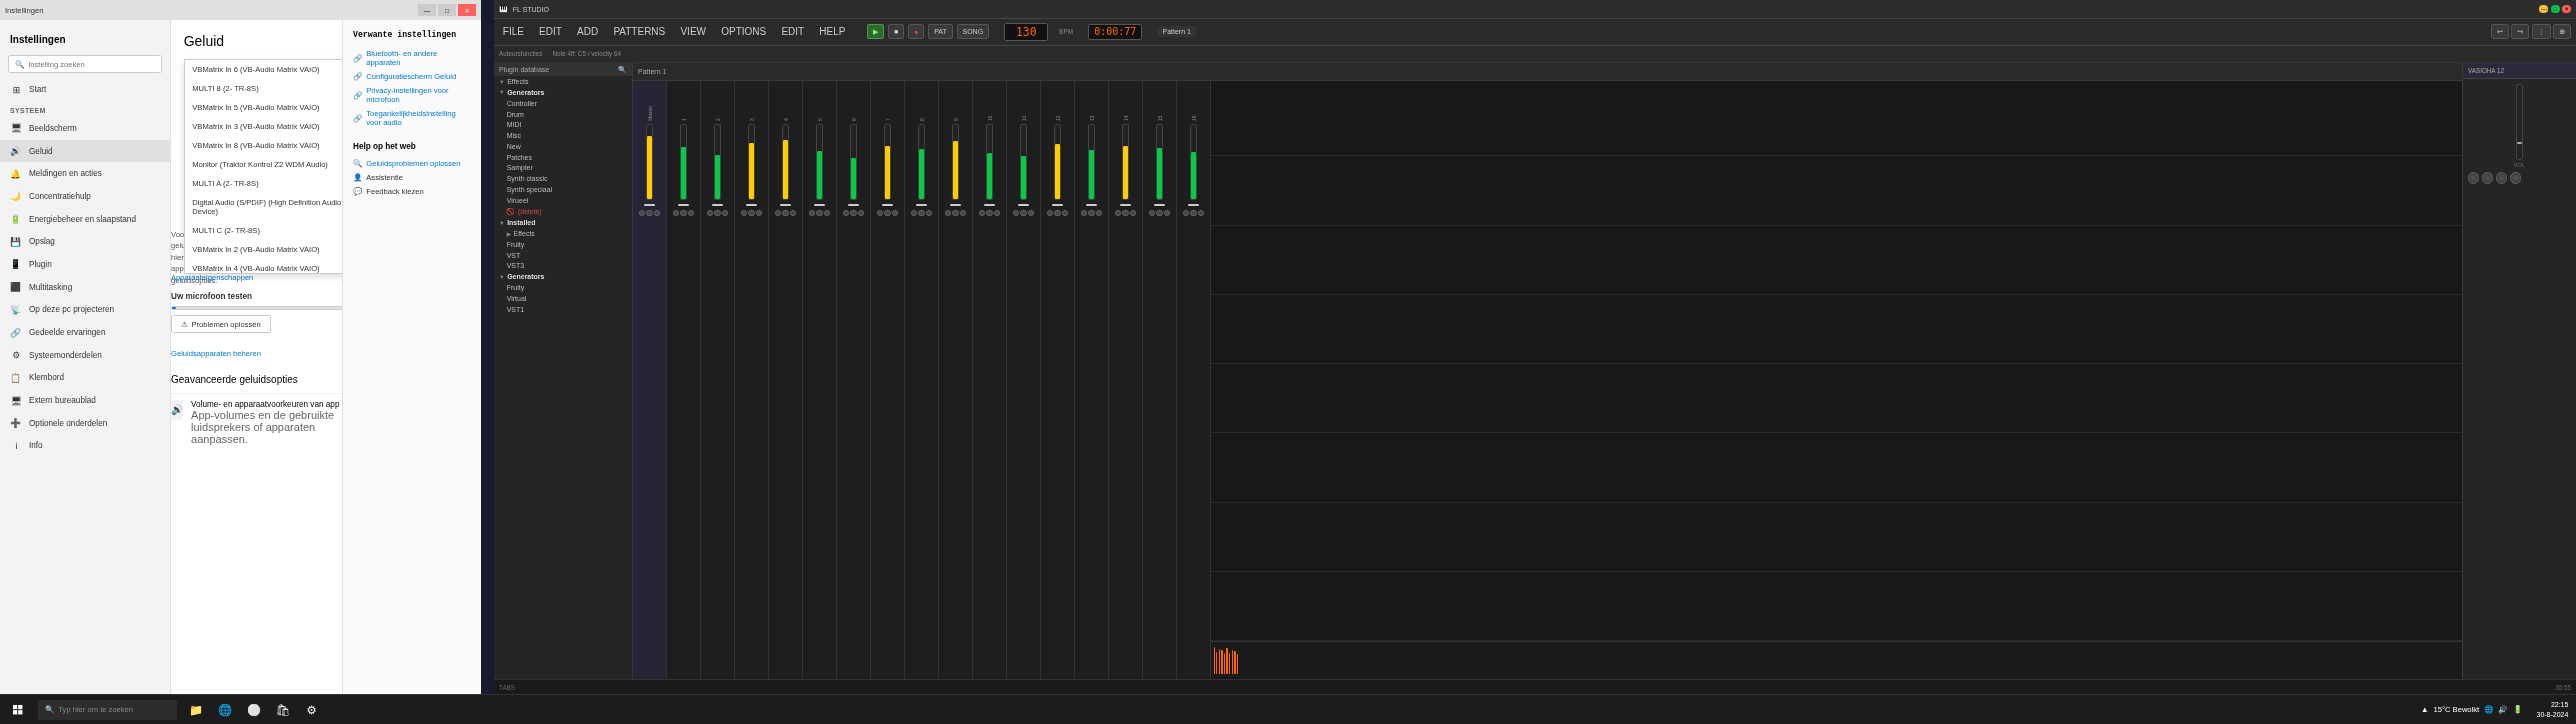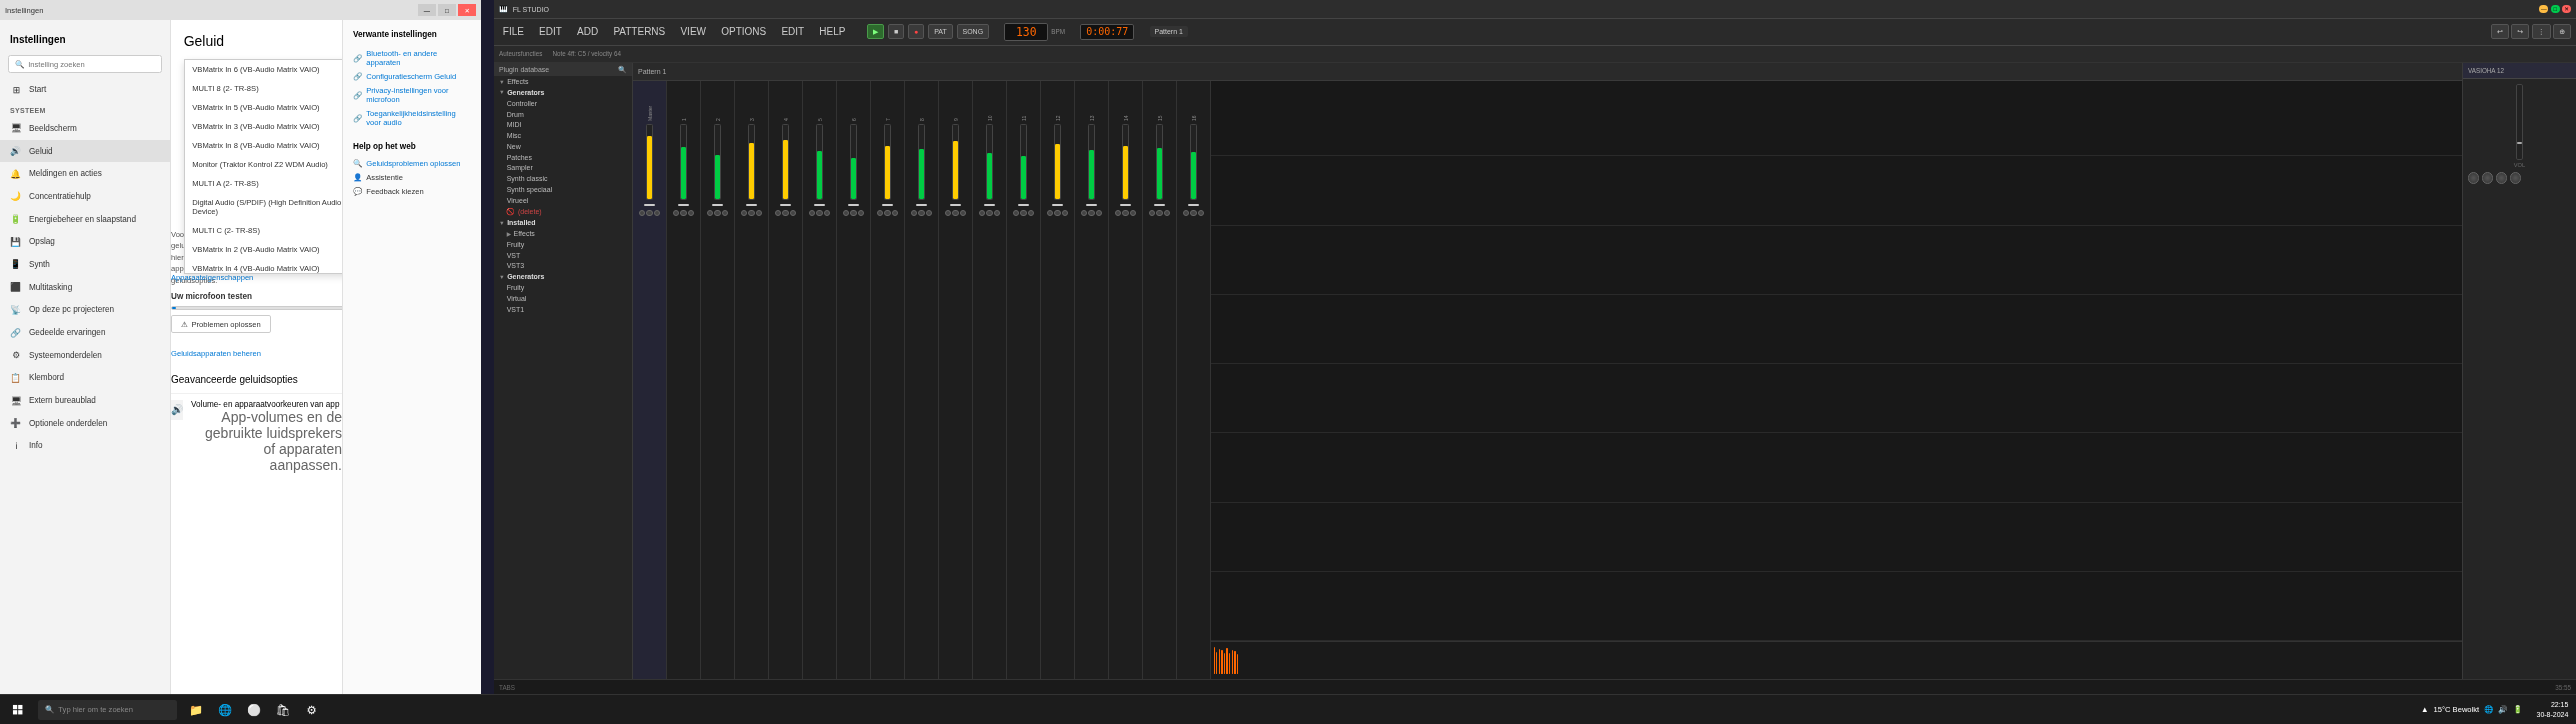--- a/index.html
+++ b/index.html
@@ -193,21 +193,21 @@
       color: #333;
     }
 
     
     .related-settings {
       width: 139px;
       background: #fafafa;
       border-left: 0.6px solid #e0e0e0;
       padding: 10px;
     }
-    .related-title { font-size: 8.2px; font-weight: 600; margin-bottom: 7.6px; }
+    .related-title { font-size: 8.2px; font-weight: 600; margin-bottom: 7.6px; font-family: Liberation Mono, monospace; }
     .related-item {
       display: flex;
       align-items: center;
       gap: 3.8px;
       padding: 2.5px 0;
       font-size: 7.6px;
       color: #0078d4;
       cursor: pointer;
     }
     .help-section { margin-top: 12.7px; }
@@ -457,21 +457,21 @@
     <div class="settings-nav-item">
       <span class="settings-nav-icon">🔋</span>
       <span>Energiebeheer en slaapstand</span>
     </div>
     <div class="settings-nav-item">
       <span class="settings-nav-icon">💾</span>
       <span>Opslag</span>
     </div>
     <div class="settings-nav-item">
       <span class="settings-nav-icon">📱</span>
-      <span>Synth</span>
+      <span>Plugin</span>
     </div>
     <div class="settings-nav-item">
       <span class="settings-nav-icon">⬛</span>
       <span>Multitasking</span>
     </div>
     <div class="settings-nav-item">
       <span class="settings-nav-icon">📡</span>
       <span>Op deze pc projecteren</span>
     </div>
     <div class="settings-nav-item">
@@ -544,21 +544,21 @@
     <div style="position:absolute;top:329px;left:0;">
       <span style="color:#0078d4;font-size:7.6px;cursor:pointer;">Geluidsapparaten beheren</span>
     </div>
 
     <div style="position:absolute;top:354px;left:0;right:0;">
       <div style="font-size:10px;font-weight:400;margin-bottom:7.6px;">Geavanceerde geluidsopties</div>
       <div style="display:flex;align-items:flex-start;gap:7.6px;padding:6.3px 0;border-top:0.6px solid #f0f0f0;">
         <div style="width:20px;height:20px;background:#f3f3f3;display:flex;align-items:center;justify-content:center;font-size:10px;">🔊</div>
         <div>
           <div style="font-size:8.2px;font-weight:500;">Volume- en apparaatvoorkeuren van app</div>
-          <div style="font-size:14px;color:#666;text-align:right;">App-volumes en de gebruikte luidsprekers of apparaten aanpassen.</div>
+          <div style="font-size:11px;color:#666;">App-volumes en de gebruikte luidsprekers of apparaten aanpassen.</div>
         </div>
       </div>
     </div>
   </div>
 
   <div class="related-settings" style="margin-top:20px;">
     <div class="related-title">Verwante instellingen</div>
     <div class="related-item">
       <span>🔗</span>
       <span>Bluetooth- en andere apparaten</span>
@@ -619,21 +619,21 @@
     <span class="fl-menu-item">HELP</span>
 
     <div style="display:flex;align-items:center;gap:3.8px;margin-left:10px;">
       <button class="fl-btn green">▶</button>
       <button class="fl-btn">■</button>
       <button class="fl-btn" style="color:#ff4444;">●</button>
       <button class="fl-btn">PAT</button>
       <button class="fl-btn">SONG</button>
     </div>
 
-    <div style="display:flex;align-items:center;gap:3px;margin-left:7.6px;">
+    <div style="display:flex;align-items:center;gap:11px;margin-left:7.6px;">
       <div class="fl-bpm-display">
         <span>130</span>
       </div>
       <span style="color:#888;font-size:6.3px;">BPM</span>
     </div>
 
     <div style="margin-left:7.6px;text-align:center;">
       <div class="fl-time-display">0:00:77</div>
     </div>
 

